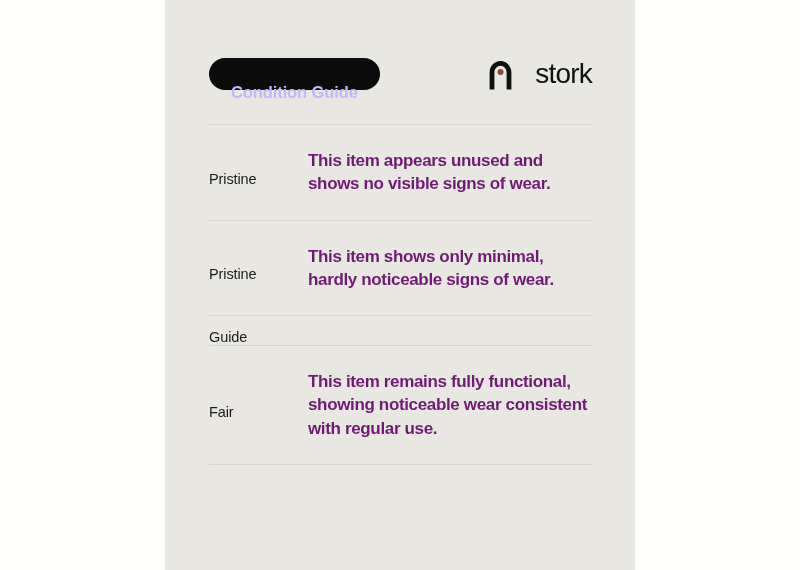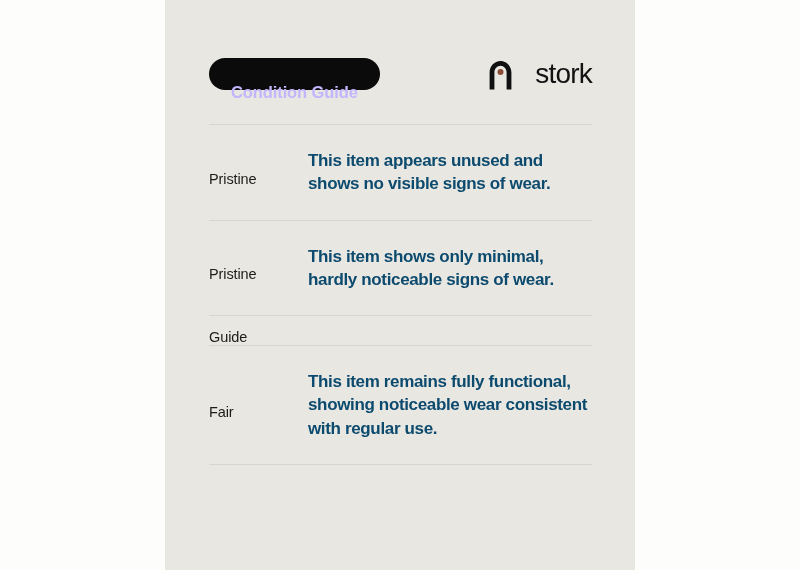--- a/index.html
+++ b/index.html
@@ -94,21 +94,21 @@
     flex: 0 0 99px;
     font-size: 14.5px;
     color: #1c1c1b;
     letter-spacing: -0.1px;
     margin-top: 13px;
   }
   .condition-row .row-desc {
     flex: 1 1 auto;
     font-size: 17px;
     font-weight: bold;
-    color: #0c4a6e;
+    color: #701a75;
     line-height: 1.37;
     letter-spacing: -0.35px;
     padding: 24px 0;
   }
 </style>
 </head>
 <body>
 
 <div id="condition-guide-panel">
 

